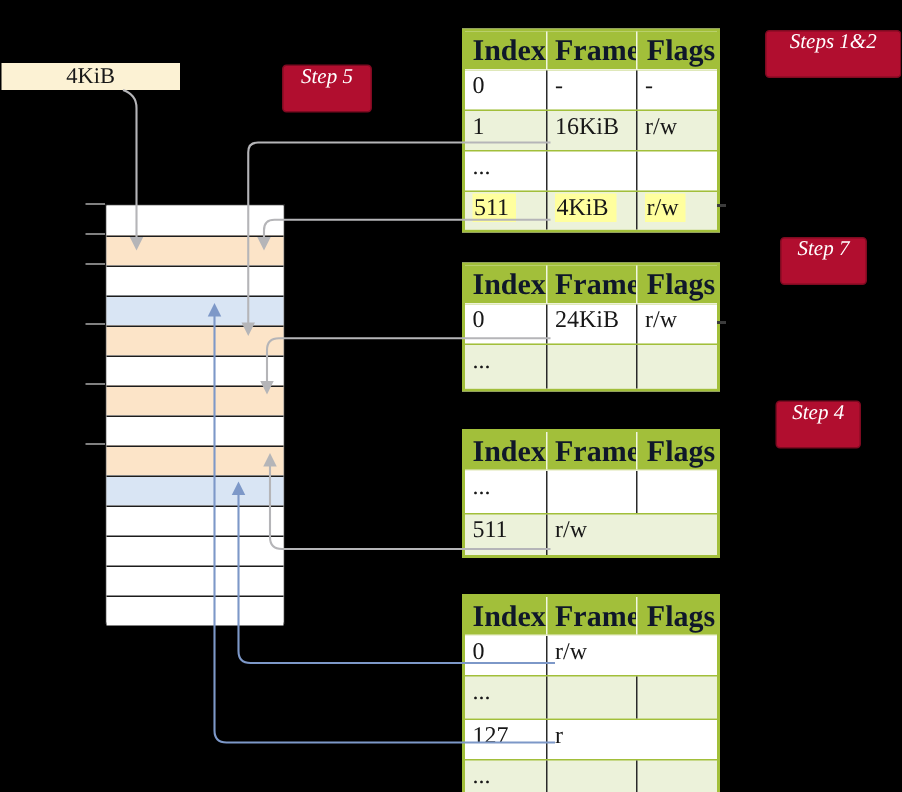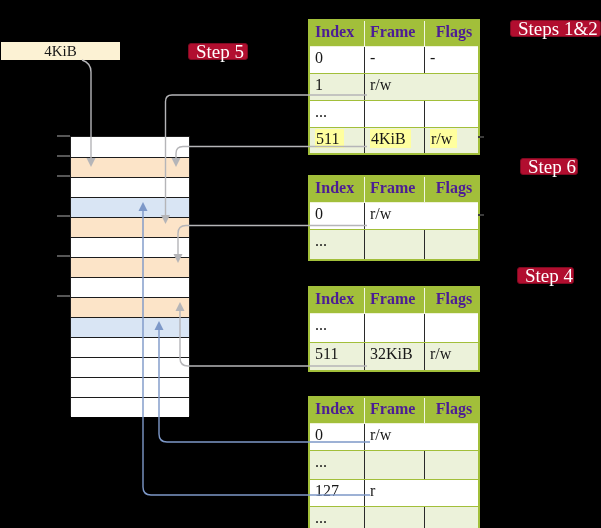--- a/index.html
+++ b/index.html
@@ -17,44 +17,44 @@
   html,body{margin:0;padding:0;background:#000;}
   .stage{
     position:relative;width:601px;height:528px;background:#000;overflow:hidden;
     font-family:"Liberation Serif","DejaVu Serif",serif;
   }
   .label-box{
     position:absolute;left:1px;top:42px;width:119px;height:18px;
     background:var(--cream);color:#171717;font-size:15px;line-height:18px;text-align:center;
   }
   .badge{
-    position:absolute;height:17px;line-height:16px;padding:0 7px;
+    position:absolute;height:32px;line-height:16px;padding:0 7px;
     background:var(--red);border:1px solid #7e0a21;border-radius:3px;
-    color:#fff;font-size:19px;text-align:center;box-sizing:border-box;white-space:nowrap;
+    color:#fff;font-size:14px;text-align:center;box-sizing:border-box;white-space:nowrap;font-style:italic;
   }
   #badge-step0{left:188px;top:43px;width:60px;}
   #badge-steps12{left:510px;top:20px;width:91px;}
   #badge-step3{left:520px;top:158px;width:58px;}
   #badge-step4{left:517px;top:267px;width:57px;}
   #memory-column{
     position:absolute;left:70px;top:136px;width:120px;height:280px;
     border:1.5px solid var(--rowborder);box-sizing:border-box;background:#fff;
   }
   .mem-row{width:100%;height:20px;box-sizing:border-box;}
   .mem-row + .mem-row{border-top:1.5px solid var(--rowborder);}
   .mem-white{background:#ffffff;}
   .mem-orange{background:var(--orange);}
   .mem-blue{background:var(--mblue);}
   .pt{
     position:absolute;left:308px;width:172px;box-sizing:border-box;
     border:2px solid var(--green);background:#fff;
   }
   .pt-header{display:flex;background:var(--green);border-bottom:1px solid #eef2d8;}
   .pt-header .cell{
-    color:#4c1d95;font-weight:bold;font-size:16px;
+    color:#0f172a;font-weight:bold;font-size:20px;
     border-right:1.5px solid rgba(255,255,255,.85);
   }
   .pt-header .cell:last-child{border-right:none;text-align:center;}
   .pt-row{display:flex;}
   .pt-row + .pt-row{border-top:1.5px solid var(--green);}
   .pt-row .cell{border-right:1px solid #2a2a2a;color:#171717;font-size:16px;}
   .pt-row .cell:last-child{border-right:none;}
   .pt-row.shaded{background:var(--altrow);}
   .cell{box-sizing:border-box;padding:2px 0 0 5px;overflow:hidden;white-space:nowrap;}
   .hl{background:var(--yellow);padding:1px 5px 1px 1px;}
@@ -62,21 +62,21 @@
 </style>
 </head>
 <body>
 
 <div class="stage">
 
   <div class="label-box" id="label-4kib">4KiB</div>
 
   <div class="badge" id="badge-step0">Step 5</div>
   <div class="badge" id="badge-steps12">Steps 1&amp;2</div>
-  <div class="badge" id="badge-step3">Step 6</div>
+  <div class="badge" id="badge-step3">Step 7</div>
   <div class="badge" id="badge-step4">Step 4</div>
 
   <div id="memory-column">
       <div class="mem-row mem-white"></div>
       <div class="mem-row mem-orange"></div>
       <div class="mem-row mem-white"></div>
       <div class="mem-row mem-blue"></div>
       <div class="mem-row mem-orange"></div>
       <div class="mem-row mem-white"></div>
       <div class="mem-row mem-orange"></div>
@@ -96,20 +96,21 @@
           <div class="cell" style="width: 60px;">Frame</div>
           <div class="cell" style="width: 53px;">Flags</div>
         </div>
         <div class="pt-row" style="height: 26px;">
           <div class="cell" style="width: 55px;">0</div>
           <div class="cell" style="width: 60px;">-</div>
           <div class="cell" style="width: 53px;">-</div>
         </div>
         <div class="pt-row shaded" style="height: 26px;">
           <div class="cell" style="width: 55px;">1</div>
+          <div class="cell" style="width: 60px;">16KiB</div>
           <div class="cell" style="width: 53px;">r/w</div>
         </div>
         <div class="pt-row" style="height: 26px;">
           <div class="cell" style="width: 55px;">...</div>
           <div class="cell" style="width: 60px;"></div>
           <div class="cell" style="width: 53px;"></div>
         </div>
         <div class="pt-row shaded" style="height: 25px;">
           <div class="cell" style="width: 55px;"><span class="hl">511</span></div>
           <div class="cell" style="width: 60px;"><span class="hl">4KiB</span></div>
@@ -117,20 +118,21 @@
         </div>
       </div>
       <div class="pt" style="top: 175px;">
         <div class="pt-header" style="height: 25px;">
           <div class="cell" style="width: 55px;">Index</div>
           <div class="cell" style="width: 60px;">Frame</div>
           <div class="cell" style="width: 53px;">Flags</div>
         </div>
         <div class="pt-row" style="height: 26px;">
           <div class="cell" style="width: 55px;">0</div>
+          <div class="cell" style="width: 60px;">24KiB</div>
           <div class="cell" style="width: 53px;">r/w</div>
         </div>
         <div class="pt-row shaded" style="height: 29px;">
           <div class="cell" style="width: 55px;">...</div>
           <div class="cell" style="width: 60px;"></div>
           <div class="cell" style="width: 53px;"></div>
         </div>
       </div>
       <div class="pt" style="top: 286px;">
         <div class="pt-header" style="height: 25px;">
@@ -138,21 +140,20 @@
           <div class="cell" style="width: 60px;">Frame</div>
           <div class="cell" style="width: 53px;">Flags</div>
         </div>
         <div class="pt-row" style="height: 28px;">
           <div class="cell" style="width: 55px;">...</div>
           <div class="cell" style="width: 60px;"></div>
           <div class="cell" style="width: 53px;"></div>
         </div>
         <div class="pt-row shaded" style="height: 27px;">
           <div class="cell" style="width: 55px;">511</div>
-          <div class="cell" style="width: 60px;">32KiB</div>
           <div class="cell" style="width: 53px;">r/w</div>
         </div>
       </div>
       <div class="pt" style="top: 396px;">
         <div class="pt-header" style="height: 25px;">
           <div class="cell" style="width: 55px;">Index</div>
           <div class="cell" style="width: 60px;">Frame</div>
           <div class="cell" style="width: 53px;">Flags</div>
         </div>
         <div class="pt-row" style="height: 26px;">

